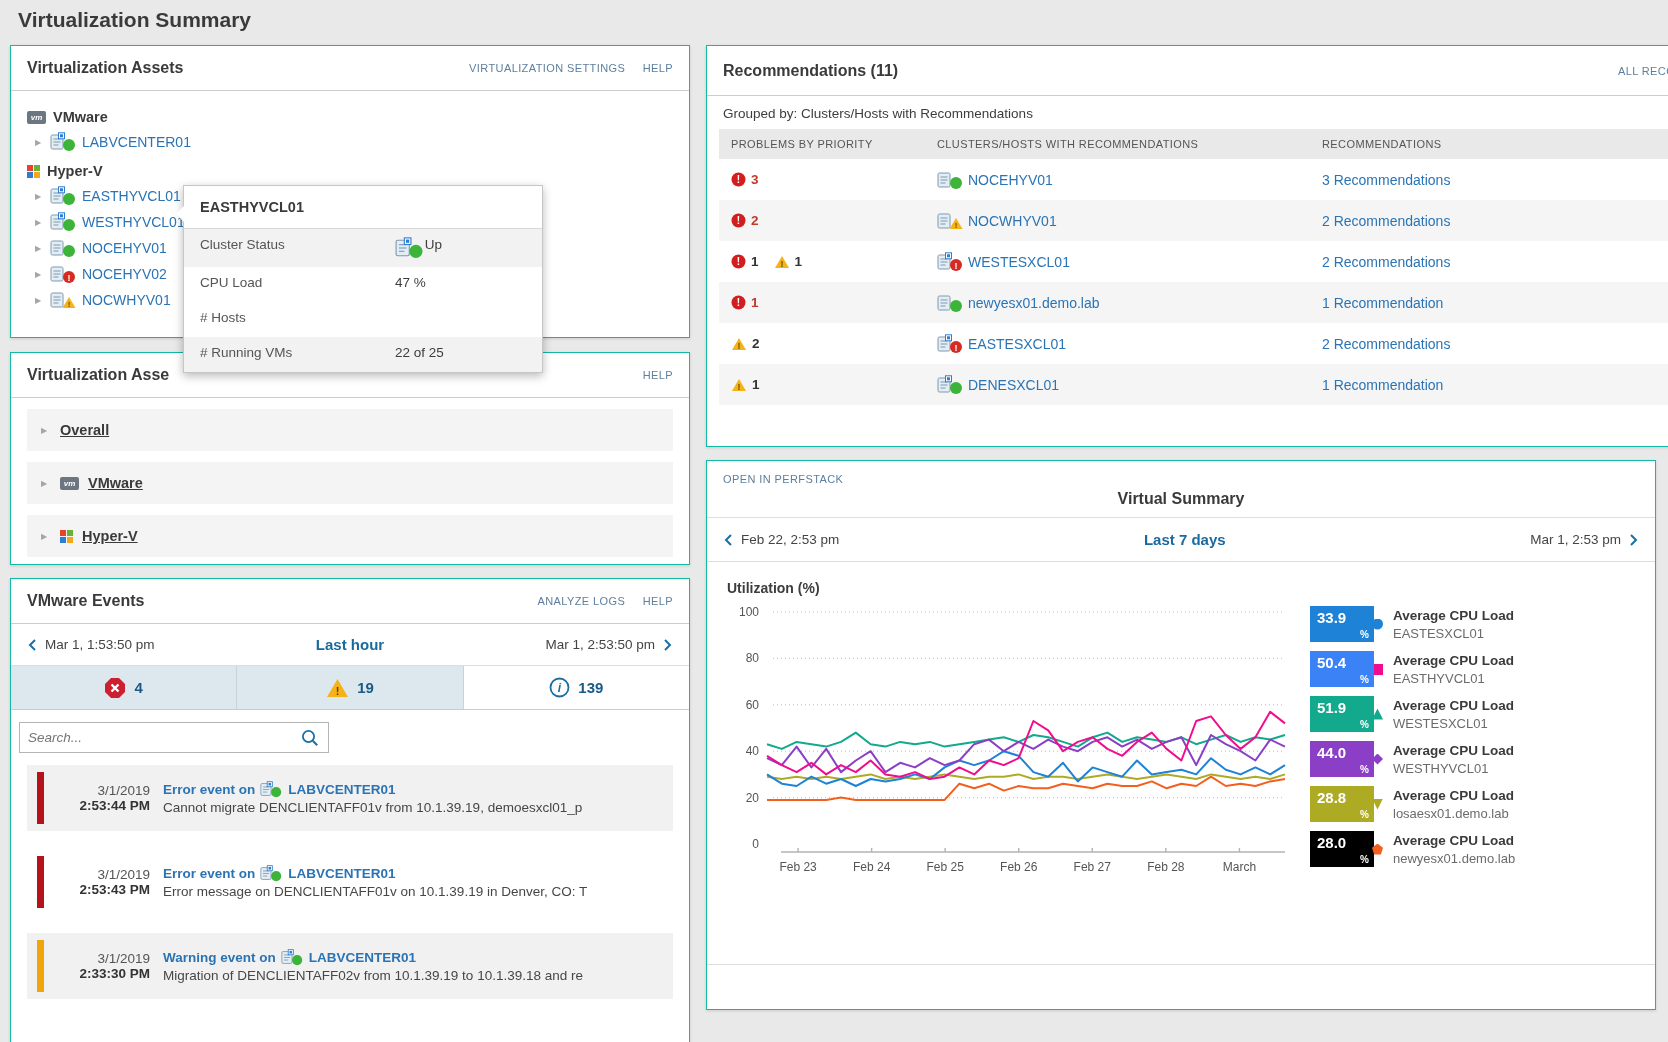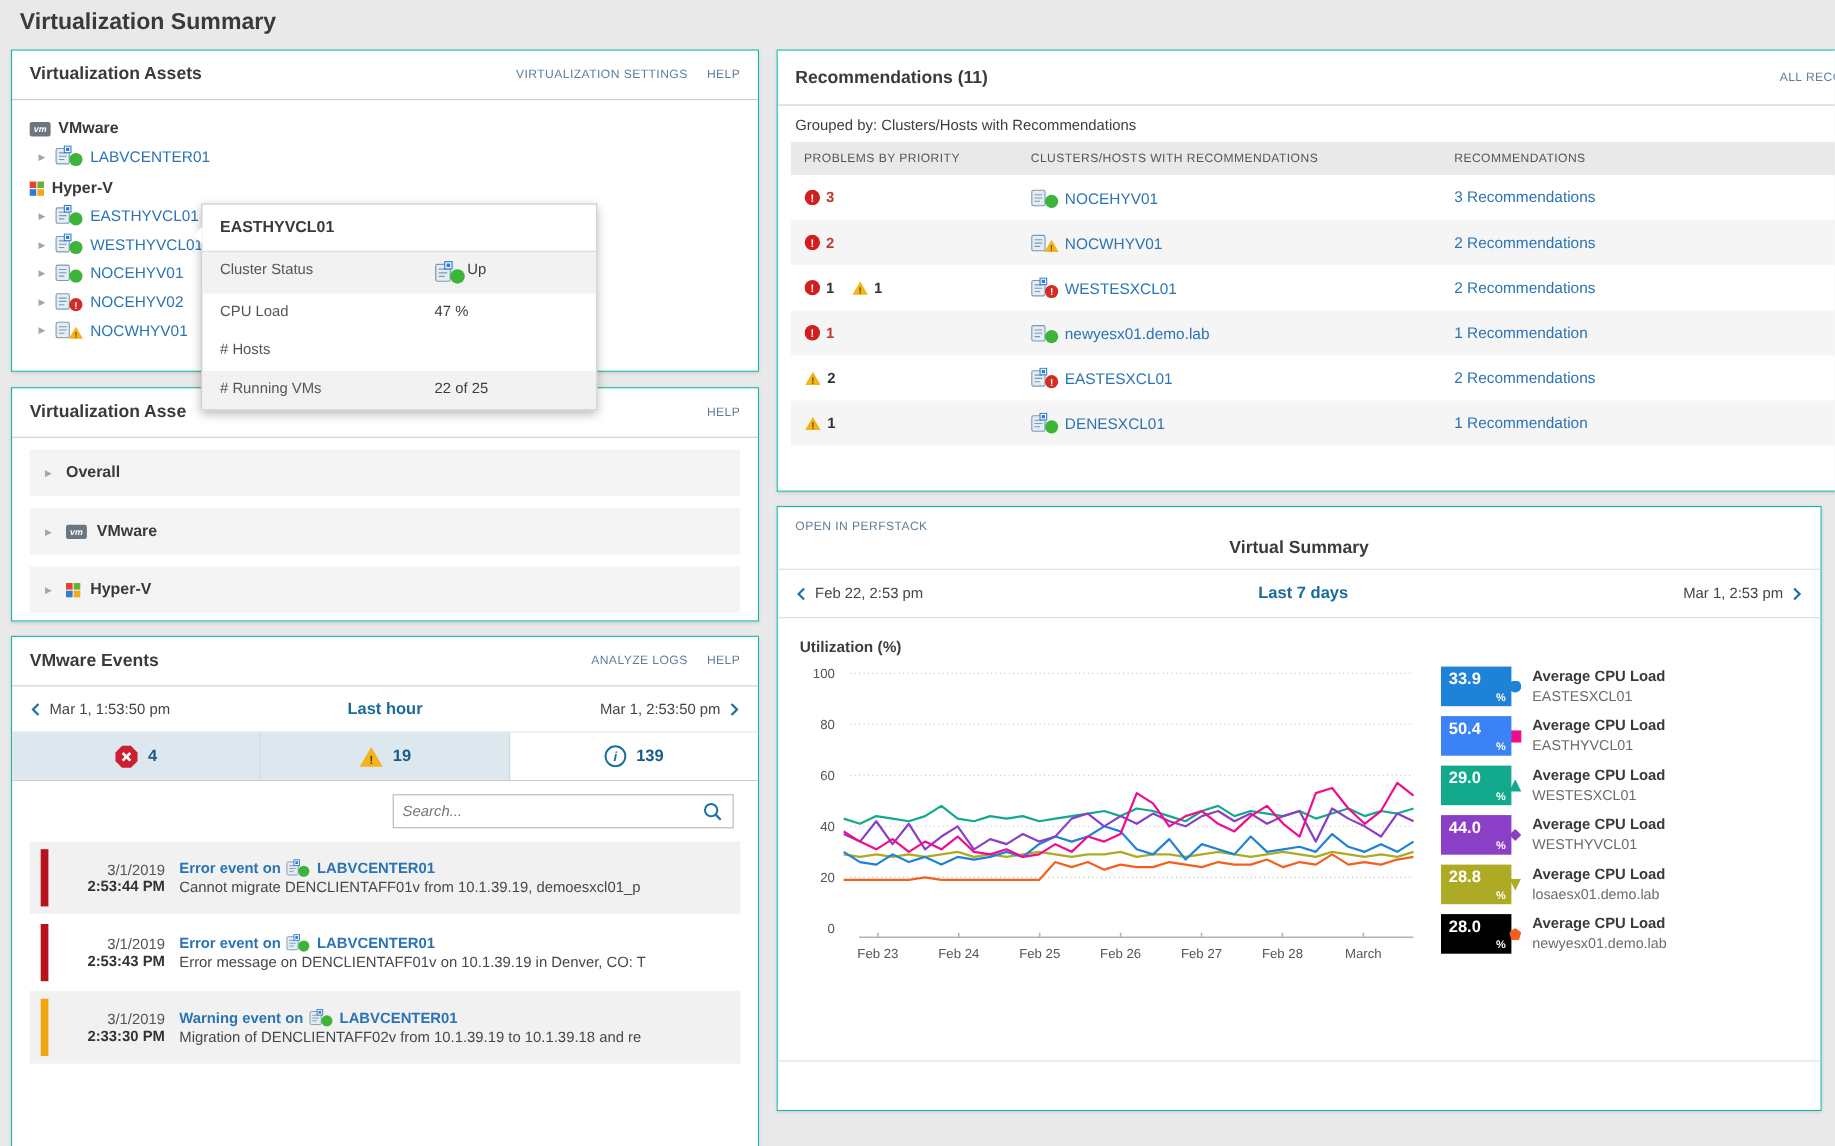--- a/index.html
+++ b/index.html
@@ -22,40 +22,40 @@
 
   
   .tree { padding:10px 16px 0; }
   .tree-group { display:flex; align-items:center; gap:7px; font-size:14.5px; font-weight:bold; color:#3a3a3a; margin:8px 0 4px; }
   .tree-node { display:flex; align-items:center; gap:5px; padding:3px 0 3px 8px; }
   .tw { width:10px; color:#a5a5a5; font-size:8px; cursor:pointer; }
   .node-link { color:#2a74b5; font-size:14px; text-decoration:none; cursor:pointer; }
 
   
   .sum-row { display:flex; align-items:center; gap:9px; background:#f4f4f4; height:42px; margin:11px 16px; padding-left:14px; cursor:pointer; }
-  .sum-row .lbl { font-size:14.5px; font-weight:bold; color:#3a3a3a; }
+  .sum-row .lbl { font-size:14.5px; font-weight:bold; color:#3a3a3a;text-decoration:underline; }
 
   
   .tnav { display:flex; align-items:center; padding:0 16px; height:42px; border-bottom:1px solid #ddd; font-size:13.5px; color:#444; }
   .tnav .mid { flex:1; text-align:center; font-weight:bold; color:#1a6a9e; font-size:15px; cursor:pointer; }
   .tnav .chev { cursor:pointer; display:inline-flex; align-items:center; }
   .tnav .datlft { margin-left:8px; }
   .tnav .datrgt { margin-right:8px; }
 
   
   .etabs { display:flex; height:44px; border-bottom:1px solid #ccc; }
   .etab { flex:1; display:flex; align-items:center; justify-content:center; gap:8px; background:#dde8ee; border-right:1px solid #c9d4da; font-size:15px; font-weight:bold; color:#1a5a87; cursor:pointer; }
   .etab:last-child { background:#fff; border-right:none; }
-  .searchrow { display:flex; justify-content:flex-end; padding:12px 22px 10px 8px; }
+  .searchrow { display:flex; padding:12px 22px 10px 8px; }
   .searchbox { display:flex; align-items:center; width:310px; height:31px; border:1px solid #b5b5b5; background:#fff; padding:0 8px; }
   .searchbox input { flex:1; border:none; outline:none; font-size:13.5px; font-style:italic; color:#555; font-family:inherit; }
 
   
   .elist { padding:2px 16px 0; }
-  .event { display:flex; align-items:center; padding:7px 10px; margin-bottom:2px; }
+  .event { display:flex; align-items:center; padding:7px 10px; margin-bottom:18px; }
   .event.gray { background:#f1f1f1; }
   .ebar { width:7px; height:52px; margin-right:14px; flex:none; }
   .ebar.error { background:#b5121b; } .ebar.warning { background:#f0a50d; }
   .etime { width:92px; text-align:right; margin-right:13px; flex:none; font-size:13.5px; color:#555; }
   .etime b { color:#333; display:block; }
   .ebody { flex:1; overflow:hidden; }
   .eline1 { font-size:13.5px; font-weight:bold; color:#2a74b5; display:flex; align-items:center; gap:5px; white-space:nowrap; }
   .eline1 a { color:#2a74b5; text-decoration:none; cursor:pointer; }
   .eline2 { font-size:13.5px; color:#474747; white-space:nowrap; overflow:hidden; margin-top:3px; }
 
@@ -627,21 +627,21 @@
         <div class="litem">
           <span class="lbadge" style="background:#3b82f6">
             <span class="num">50.4</span>
             <span class="pct">%</span>
           </span>
           <span class="lmark" style="background:#ef0d8e;clip-path:none"></span>
           <span class="ltext"><span class="l1">Average CPU Load</span><br><span class="l2">EASTHYVCL01</span></span>
         </div>
         <div class="litem">
           <span class="lbadge" style="background:#12a98c">
-            <span class="num">29.0</span>
+            <span class="num">51.9</span>
             <span class="pct">%</span>
           </span>
           <span class="lmark" style="background:#12a98c;clip-path:polygon(50% 0,100% 100%,0 100%)"></span>
           <span class="ltext"><span class="l1">Average CPU Load</span><br><span class="l2">WESTESXCL01</span></span>
         </div>
         <div class="litem">
           <span class="lbadge" style="background:#8a3fc6">
             <span class="num">44.0</span>
             <span class="pct">%</span>
           </span>

